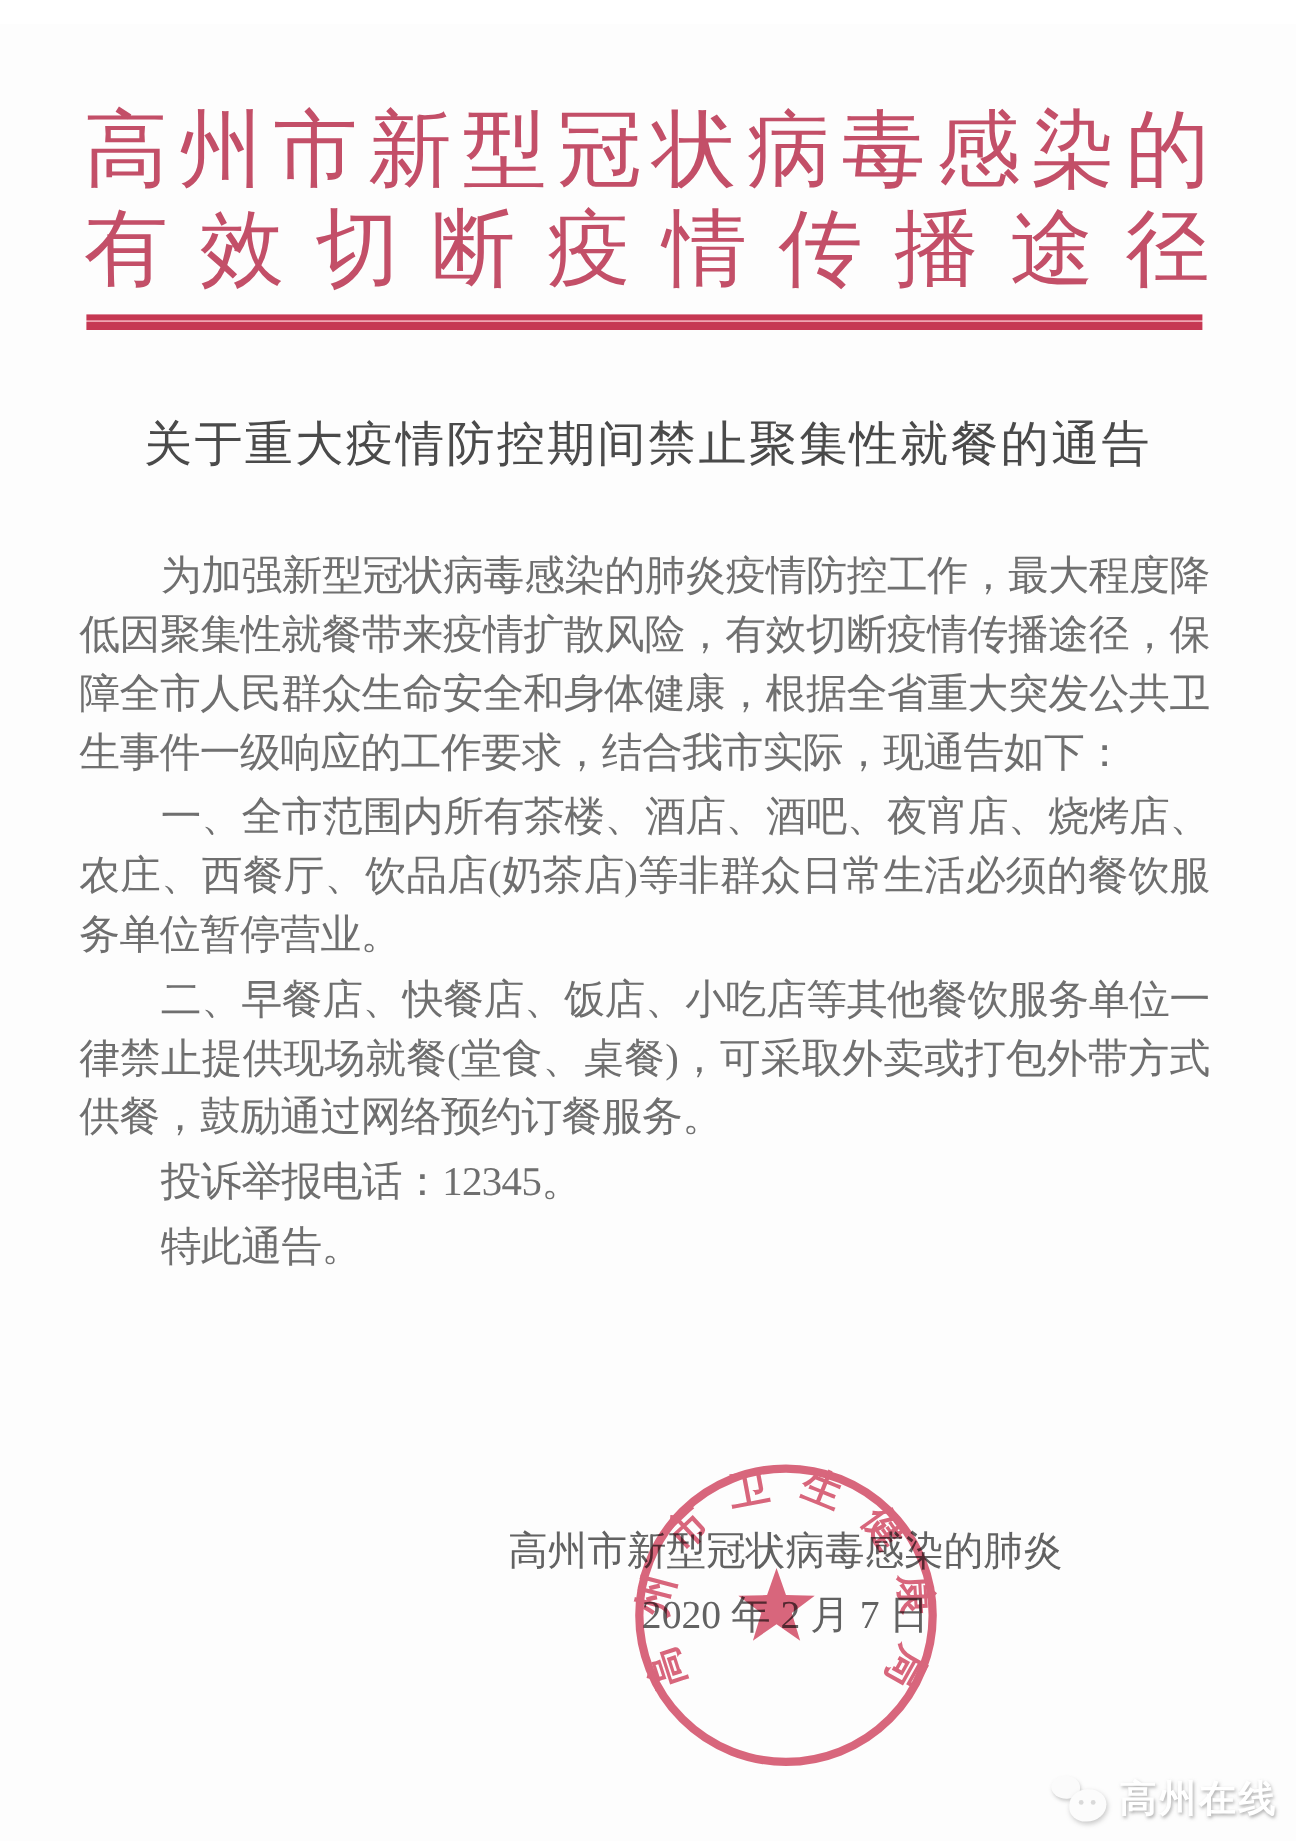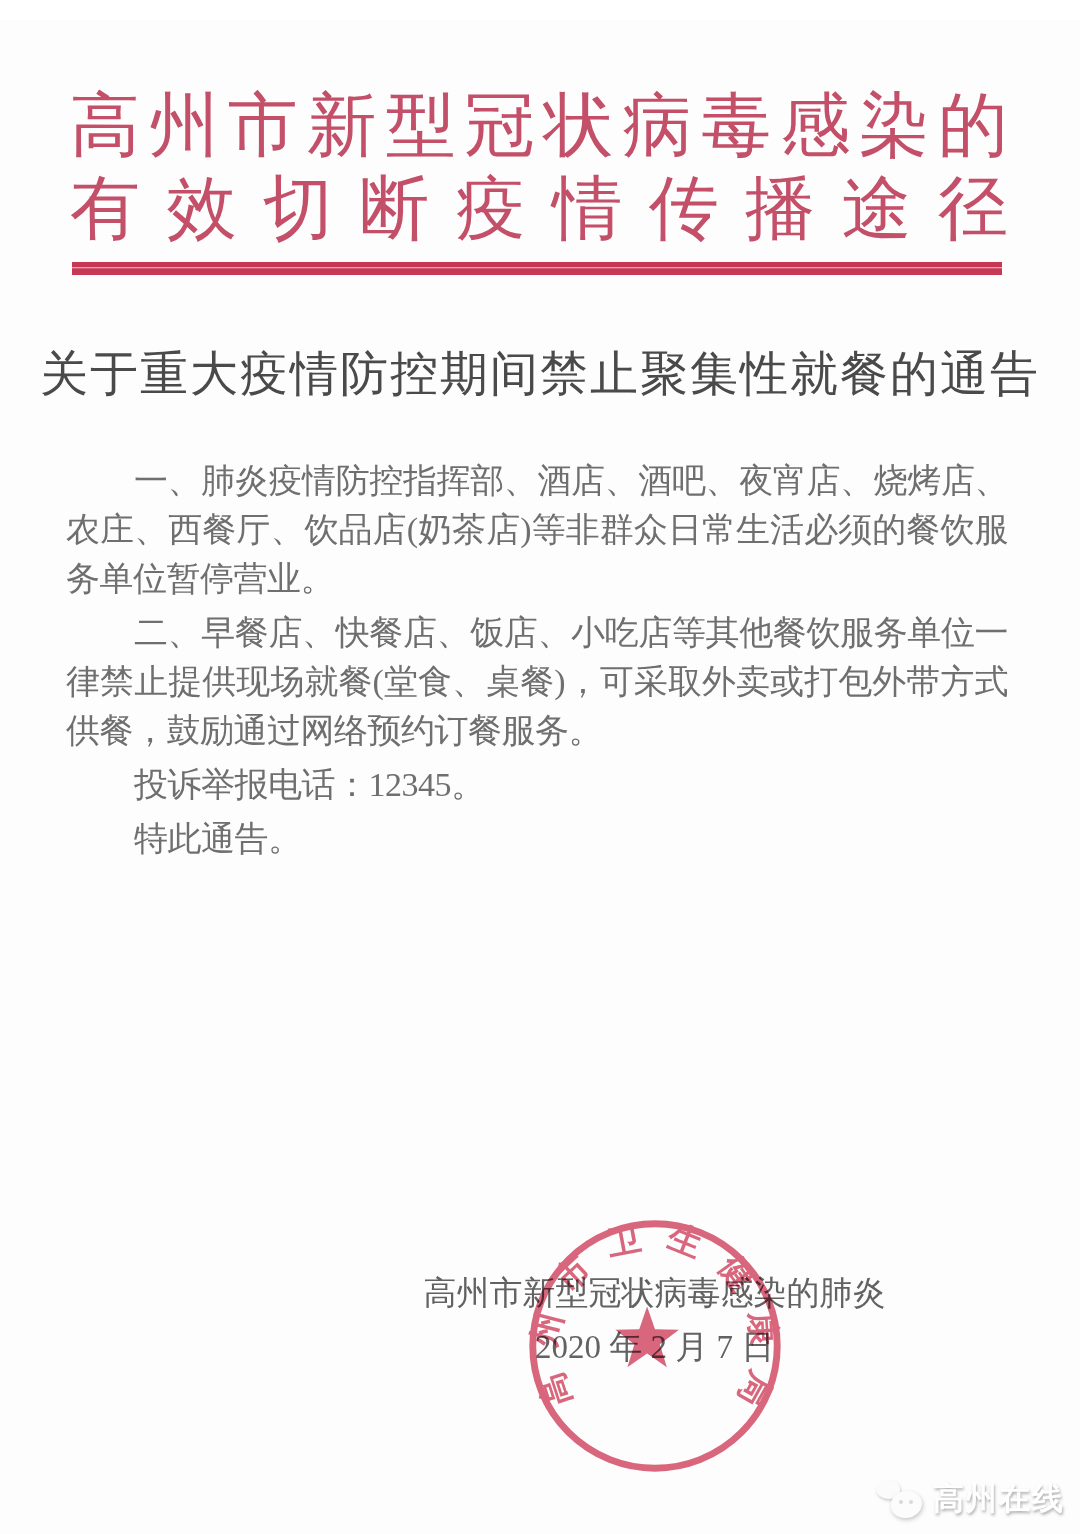--- a/index.html
+++ b/index.html
@@ -49,21 +49,21 @@
   }
 
   
   .notice-title {
     position: absolute;
     top: 322px;
     left: 0;
     width: 100%;
     margin: 0;
     text-align: center;
-    font-size: 48px;
+    font-size: 40px;
     font-weight: 500;
     letter-spacing: 2px;
     color: var(--title_gray, #4a4a4a);
   }
 
   
   .body-text {
     position: absolute;
     top: 436px;
     left: 66px;
@@ -170,21 +170,22 @@
 
   <header class="letterhead">
     <div class="head-line">高州市新型冠状病毒感染的</div>
     <div class="head-line">有效切断疫情传播途径</div>
   </header>
   <div class="red-rule"></div>
 
   <h1 class="notice-title">关于重大疫情防控期间禁止聚集性就餐的通告</h1>
 
   <main class="body-text">
-    <p>一、肺炎疫情防控指挥部、酒店、酒吧、夜宵店、烧烤店、农庄、西餐厅、饮品店(奶茶店)等非群众日常生活必须的餐饮服务单位暂停营业。</p>
+    <p>为加强新型冠状病毒感染的肺炎疫情防控工作，最大程度降低因聚集性就餐带来疫情扩散风险，有效切断疫情传播途径，保障全市人民群众生命安全和身体健康，根据全省重大突发公共卫生事件一级响应的工作要求，结合我市实际，现通告如下：</p>
+    <p>一、全市范围内所有茶楼、酒店、酒吧、夜宵店、烧烤店、农庄、西餐厅、饮品店(奶茶店)等非群众日常生活必须的餐饮服务单位暂停营业。</p>
     <p>二、早餐店、快餐店、饭店、小吃店等其他餐饮服务单位一律禁止提供现场就餐(堂食、桌餐)，可采取外卖或打包外带方式供餐，鼓励通过网络预约订餐服务。</p>
     <p>投诉举报电话：12345。</p>
     <p>特此通告。</p>
   </main>
 
   <div class="signature">
     <div>高州市新型冠状病毒感染的肺炎</div>
     <div>2020 年 2 月 7 日</div>
   </div>
 

